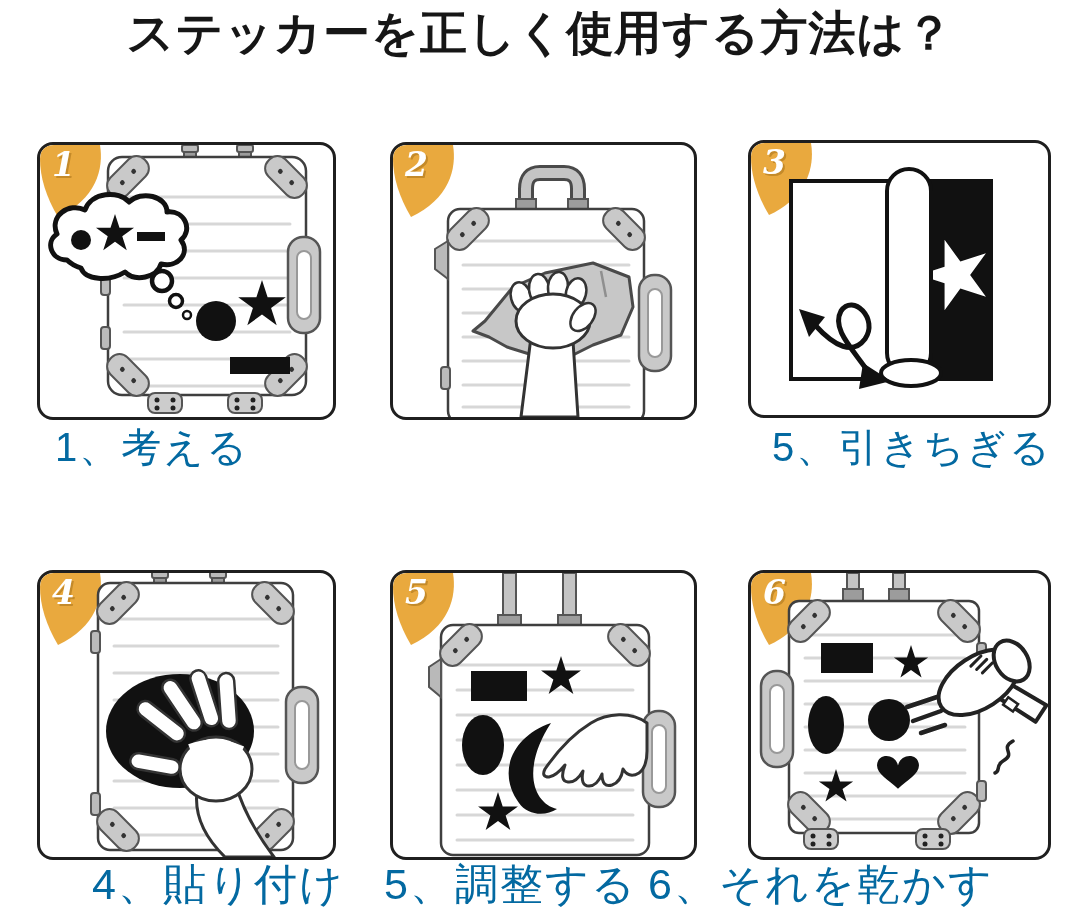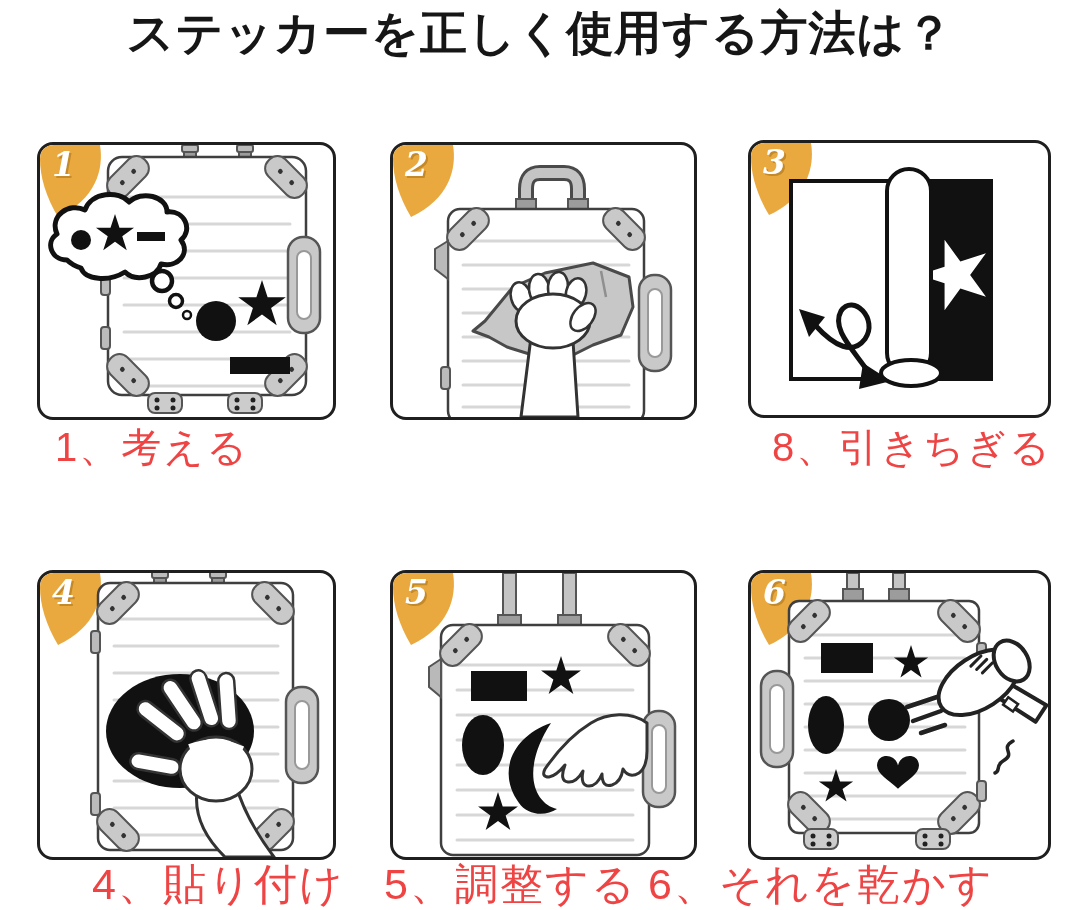--- a/index.html
+++ b/index.html
@@ -12,21 +12,21 @@
   .p2{left:390px;top:142px;width:301px;height:272px;}
   .p3{left:748px;top:140px;width:297px;height:272px;}
   .p4{left:37px;top:570px;width:293px;height:284px;}
   .p5{left:390px;top:570px;width:301px;height:284px;}
   .p6{left:748px;top:570px;width:297px;height:284px;}
   .panel svg.art{position:absolute;left:0;top:0;width:100%;height:100%;}
   .badge-svg{position:absolute;left:-2px;top:-2px;width:80px;height:82px;}
   .badge-num{position:absolute;left:12px;top:0;font-family:"DejaVu Serif","Liberation Serif",serif;
              font-style:italic;font-weight:bold;font-size:33px;color:#fff;
              text-shadow:2px 2px 0 rgba(150,100,15,.45);z-index:5;}
-  .caption{position:absolute;white-space:nowrap;color:#ef4444;letter-spacing:2px;}
+  .caption{position:absolute;white-space:nowrap;color:#0369a1;letter-spacing:2px;}
   .cap-r1{top:420px;font-size:40px;}
   .cap-r2{top:856px;font-size:43px;}
   .c1{left:55px;} .c2{left:400px;} .c3{left:772px;}
   .c4{left:92px;} .c5{left:384px;} .c6{left:648px;}
   
   .body-st{fill:#fff;stroke:#3f3f3f;stroke-width:2.5px;}
   .pl{stroke:#d7d7d7;stroke-width:3px;stroke-linecap:round;}
   .blk{fill:#111;}
 </style>
 </head>
@@ -316,18 +316,18 @@
           <path d="M-4,-18 L10,-21 M-1,-12 L13,-15 M2,-6 L16,-9" stroke="#222" stroke-width="3" stroke-linecap="round"></path>
         </g>
         <path d="M186,124 L156,134 M190,138 L162,148 M194,152 L170,160" stroke="#222" stroke-width="4.5" stroke-linecap="round"></path>
         <path d="M262,168 C248,176 266,180 252,188 C244,193 250,198 244,200" fill="none" stroke="#222" stroke-width="3.5" stroke-linecap="round"></path>
       </g>
     </svg>
     <span class="badge-num">6</span>
   </div>
 
   <div class="caption cap-r1 c1">1、考える</div>
-  <div class="caption cap-r1 c3">8、引きちぎる</div>
+  <div class="caption cap-r1 c3">5、引きちぎる</div>
   <div class="caption cap-r2 c4">4、貼り付け</div>
   <div class="caption cap-r2 c5">5、調整する</div>
   <div class="caption cap-r2 c6">6、それを乾かす</div>
 
 </div>
 
 </body></html>

